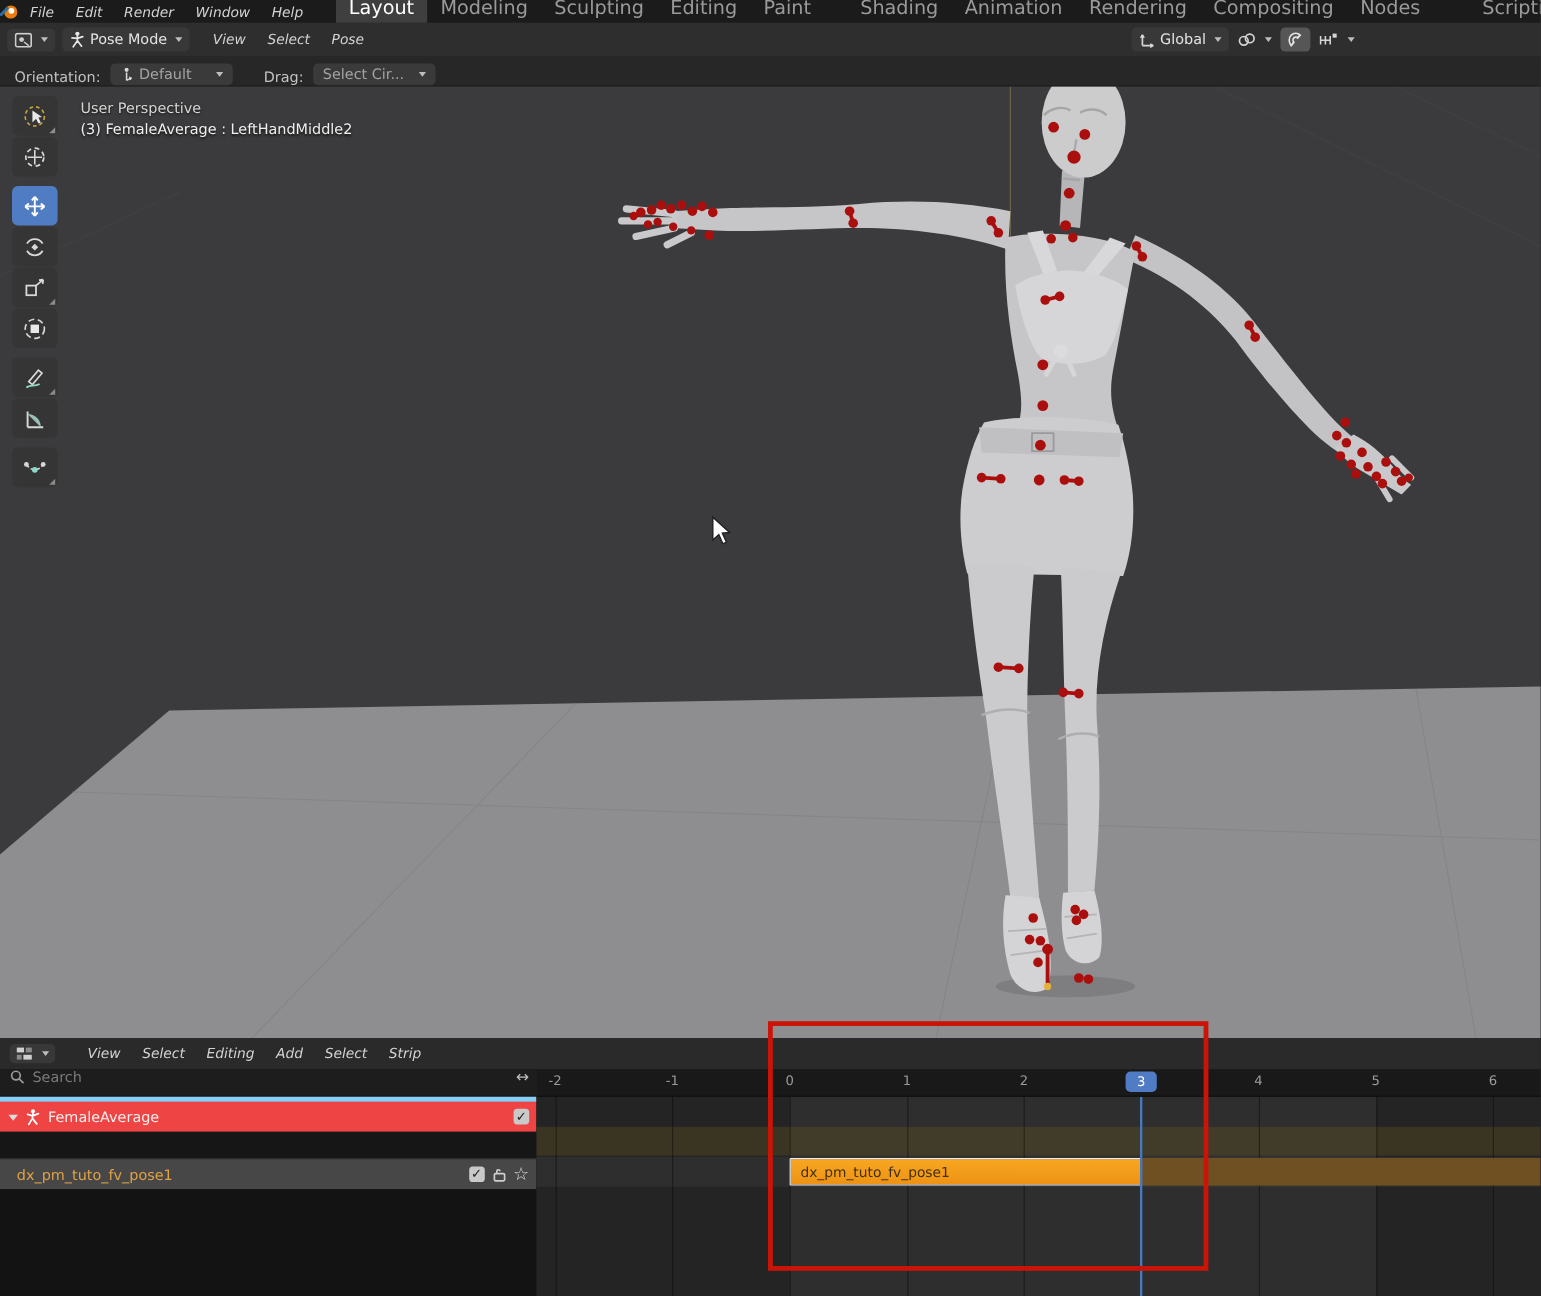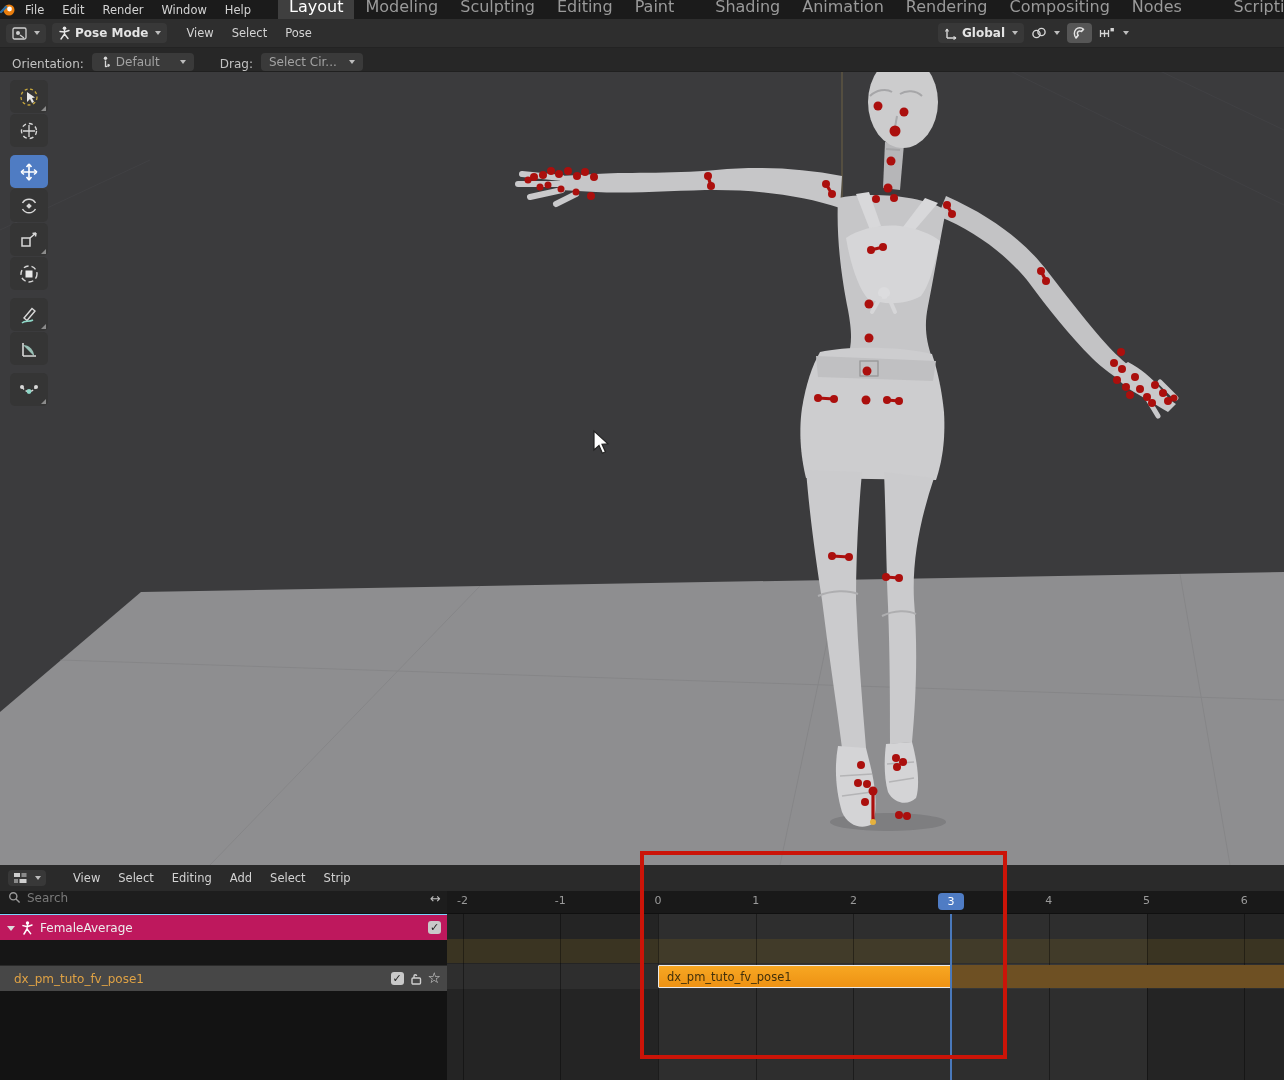--- a/index.html
+++ b/index.html
@@ -3,30 +3,30 @@
 <meta charset="utf-8">
 <style>
   html,body{margin:0;padding:0;background:#111;}
   #app{position:relative;width:1284px;height:1080px;overflow:hidden;
        font-family:"DejaVu Sans","Liberation Sans",sans-serif;font-size:12px;color:#cfcfcf;
        background:#3b3b3d;user-select:none;}
   
   #topbar{position:absolute;left:0;top:0;width:100%;height:19px;background:#1b1b1b;
           display:flex;align-items:center;z-index:30;}
   #topbar .logo{width:26px;display:flex;justify-content:center;}
-  .menu-item{padding:0 9px;color:#d3d3d3;font-size:11.5px;cursor:default;}
+  .menu-item{padding:0 9px;color:#d3d3d3;font-size:11.5px;cursor:default;font-style:italic;}
   #workspace-tabs{display:flex;margin-left:18px;height:19px;align-items:flex-end;}
   .ws-tab{padding:2px 11px 3px;font-size:16px;color:#9a9a9a;border-radius:4px 4px 0 0;}
   .ws-tab.active{background:#3f3f3f;color:#fff;}
   .ws-add{padding:0 8px;color:#9a9a9a;font-size:13px;}
   
   #main-header{position:absolute;left:0;top:19px;width:100%;height:28px;background:#2e2e2e;
                display:flex;align-items:center;z-index:29;border-bottom:1px solid #232323;}
   .hdr-btn{display:flex;align-items:center;gap:4px;background:#383838;border-radius:4px;
-           padding:3px 6px;margin-left:6px;color:#e4e4e4;font-weight:bold;}
+           padding:3px 6px;margin-left:6px;color:#e4e4e4;}
   .hdr-flat{display:flex;align-items:center;gap:4px;padding:3px 5px;margin-left:2px;border-radius:4px;}
   .hdr-flat.on{background:#565656;}
   .caret{width:0;height:0;border-left:3.5px solid transparent;border-right:3.5px solid transparent;
          border-top:4px solid #bdbdbd;margin-left:3px;}
   #hdr-menus{display:flex;margin-left:10px;}
   #hdr-right{margin-left:auto;display:flex;align-items:center;margin-right:150px;justify-content:space-between;}
   
   #tool-settings{position:absolute;left:0;top:48px;width:100%;height:23px;background:#272727;
                  display:flex;align-items:flex-end;z-index:28;border-bottom:1px solid #202020;}
   #tool-settings .lbl{color:#c2c2c2;margin-left:12px;}
@@ -50,21 +50,21 @@
   #nla{position:absolute;left:0;top:865px;width:1284px;height:215px;background:#232323;z-index:10;}
   #nla-header{position:absolute;left:0;top:0;width:100%;height:26px;background:#2a2a2a;
               display:flex;align-items:center;border-bottom:1px solid #1a1a1a;}
   #nla-menus{display:flex;margin-left:18px;}
   #nla-left{position:absolute;left:0;top:26px;width:447px;height:189px;background:#161616;}
   #search-row{position:absolute;left:0;top:0;width:447px;height:22px;background:#1d1d1d;
               display:flex;align-items:flex-start;border-bottom:1px solid #111;}
   #search-row .ph{color:#7a7a7a;margin-left:6px;}
   #fit-btn{margin-left:auto;margin-right:6px;color:#bdbdbd;font-size:13px;}
   .ch-row{position:absolute;left:0;width:447px;display:flex;align-items:center;}
-  #row-obj{top:23px;height:25px;background:#be185d;border-top:1px solid #7dd3fc;}
+  #row-obj{top:23px;height:25px;background:#ef4444;border-top:4px solid #7dd3fc;}
   #row-noact{top:49px;height:24px;background:#393223;}
   #row-strip{top:74px;height:25px;background:#474747;border-top:1px solid #2a2a2a;}
   #left-fill{position:absolute;left:0;top:100px;width:447px;height:89px;background:#131313;}
   .ch-name{margin-left:6px;color:#eee;}
   .orange-name{color:#dfa245;margin-left:14px;}
   .chk{width:13px;height:13px;background:#c9c9c9;border-radius:3px;color:#222;font-size:11px;
        line-height:13px;text-align:center;font-weight:bold;}
   .row-icons{margin-left:auto;margin-right:6px;display:flex;align-items:center;gap:5px;color:#cfcfcf;}
   .star{font-size:15px;color:#d8d8d8;line-height:13px;}
   
@@ -238,20 +238,24 @@
           <circle cx="873" cy="791" r="4.5" fill="#ab0f0d"></circle>
           <circle cx="896" cy="758" r="4" fill="#ab0f0d"></circle>
           <circle cx="903" cy="762" r="4" fill="#ab0f0d"></circle>
           <circle cx="897" cy="767" r="4" fill="#ab0f0d"></circle>
           <circle cx="899" cy="815" r="4" fill="#ab0f0d"></circle>
           <circle cx="907" cy="816" r="4" fill="#ab0f0d"></circle>
           <circle cx="873" cy="822" r="3" fill="#e5b13d"></circle>
         </g>
     </svg>
 
+    <div id="vp-overlay">
+      <div>User Perspective</div>
+      <div class="l2">(3) FemaleAverage : LeftHandMiddle2</div>
+    </div>
 
     <div id="vp-tools">
         <div class="tool-btn">
           <svg width="22" height="22" viewBox="0 0 22 22">
             <circle cx="11" cy="11" r="8" fill="none" stroke="#c8a83c" stroke-width="1.3" stroke-dasharray="3 2.5"></circle>
             <polygon points="9,6 9,16 12,13 14,17 16,16 14,12 17,11.5" fill="#e8e8e8"></polygon>
           </svg>
           <span class="corner"></span>
         </div>
         <div class="tool-btn">

